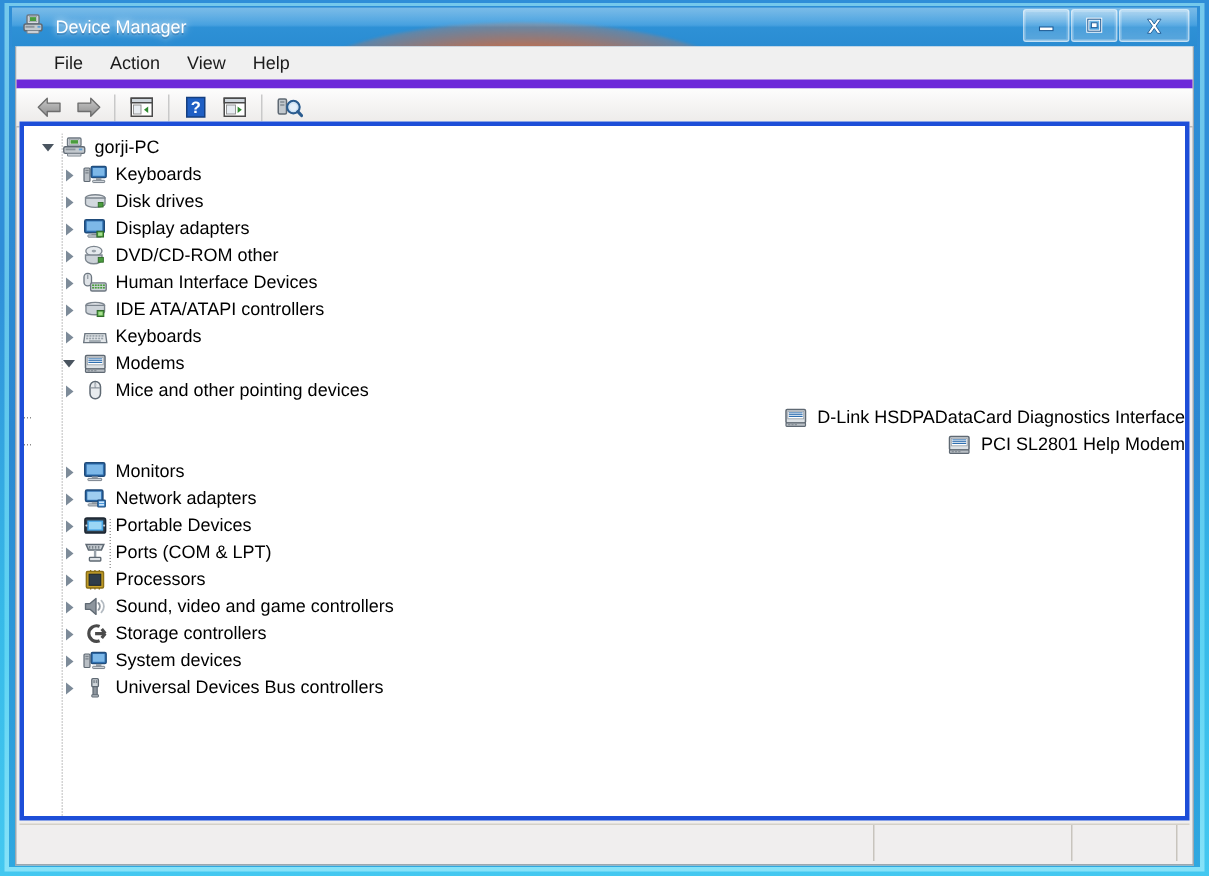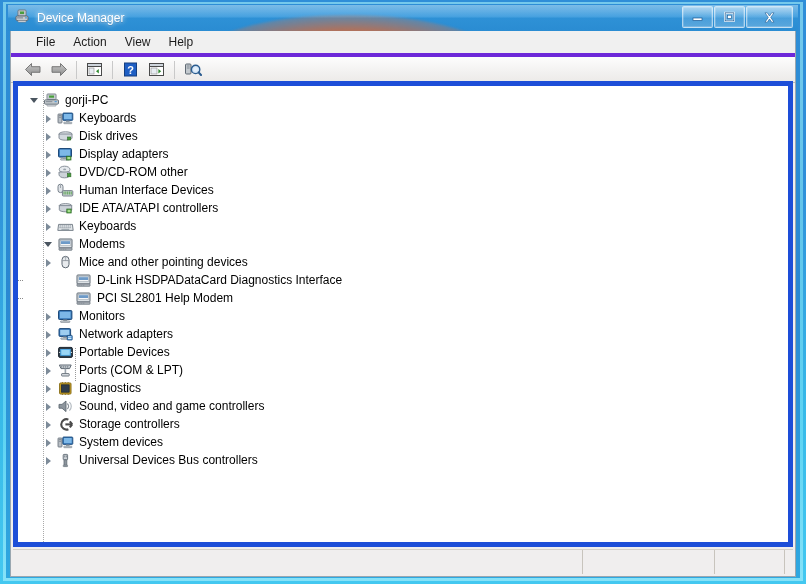--- a/index.html
+++ b/index.html
@@ -89,21 +89,21 @@
     border: 1px solid #9aa7b0;
     border-top: none;
     box-sizing: border-box;
   }
 
   
   #menubar {
     height: 22px; background: #f0f0f0;
     display: flex; align-items: center;
     padding-left: 16px;
-    border-bottom: 4px solid #6d28d9;
+    border-bottom: 6px solid #6d28d9;
   }
   .menu-item {
     font-size: 12px; color: #1c1c1c;
     padding: 3px 9px 4px 9px;
     white-space: nowrap;
   }
 
   
   #toolbar {
     height: 25px;
@@ -117,36 +117,36 @@
     display: flex; align-items: center; justify-content: center;
     border: 1px solid transparent; border-radius: 2px;
   }
   .tb-sep { width: 1px; height: 18px; background: #c9c9c9; margin: 0 4px; }
 
   
   #treepanel {
     position: absolute; left: 2px; top: 50px;
     width: 780px; height: 466px;
     background: #ffffff;
-    border: 5px solid #1d4ed8;
+    border: 3px solid #1d4ed8;
     box-sizing: border-box;
     overflow: hidden;
   }
   #tree { padding: 5px 0 0 8px; }
 
   .row {
     display: flex; align-items: center;
     height: 18px;
     font-size: 12px; color: #000000;
     white-space: nowrap;
     position: relative;
   }
   .lvl0 { padding-left: 2px; }
   .lvl1 { padding-left: 16px; }
-  .lvl2 { padding-left: 48px; }
+  .lvl2 { padding-left: 48px; justify-content: flex-end; }
 
   
   .exp { width: 14px; height: 18px; position: relative; flex: 0 0 14px; }
   .exp.collapsed::before {
     content:''; position:absolute; left:4px; top:6px;
     width:0;height:0;
     border-left:5px solid #7d8b99;
     border-top:4px solid transparent;
     border-bottom:4px solid transparent;
   }
@@ -610,21 +610,21 @@
               <g stroke="#8a6f18" stroke-width=".9">
                 <line x1="5.4" y1="1" x2="5.4" y2="2"></line>
                   <line x1="8.3" y1="1" x2="8.3" y2="2"></line>
                   <line x1="11.2" y1="1" x2="11.2" y2="2"></line>
                 <line x1="5.4" y1="13" x2="5.4" y2="14"></line>
                   <line x1="8.3" y1="13" x2="8.3" y2="14"></line>
                   <line x1="11.2" y1="13" x2="11.2" y2="14"></line>
               </g>
             </svg>
           </span>
-          <span class="label">Diagnostics</span>
+          <span class="label">Processors</span>
         </div>
 
         <div class="row lvl1">
           <span class="exp collapsed"></span>
           <span class="icon-slot">
             <svg width="17" height="15" viewBox="0 0 17 15">
               <path d="M2 5.4 L5 5.4 L9 2 L9 12.6 L5 9.2 L2 9.2 Z" fill="#8d959d" stroke="#5f6973" stroke-width=".9" stroke-linejoin="round"></path>
               <path d="M10.6 5 A3.2 3.2 0 0 1 10.6 9.6" fill="none" stroke="#8d959d" stroke-width="1.2" stroke-linecap="round"></path>
               <path d="M12.6 3.4 A5.4 5.4 0 0 1 12.6 11.2" fill="none" stroke="#b4bbc2" stroke-width="1.2" stroke-linecap="round"></path>
             </svg>

